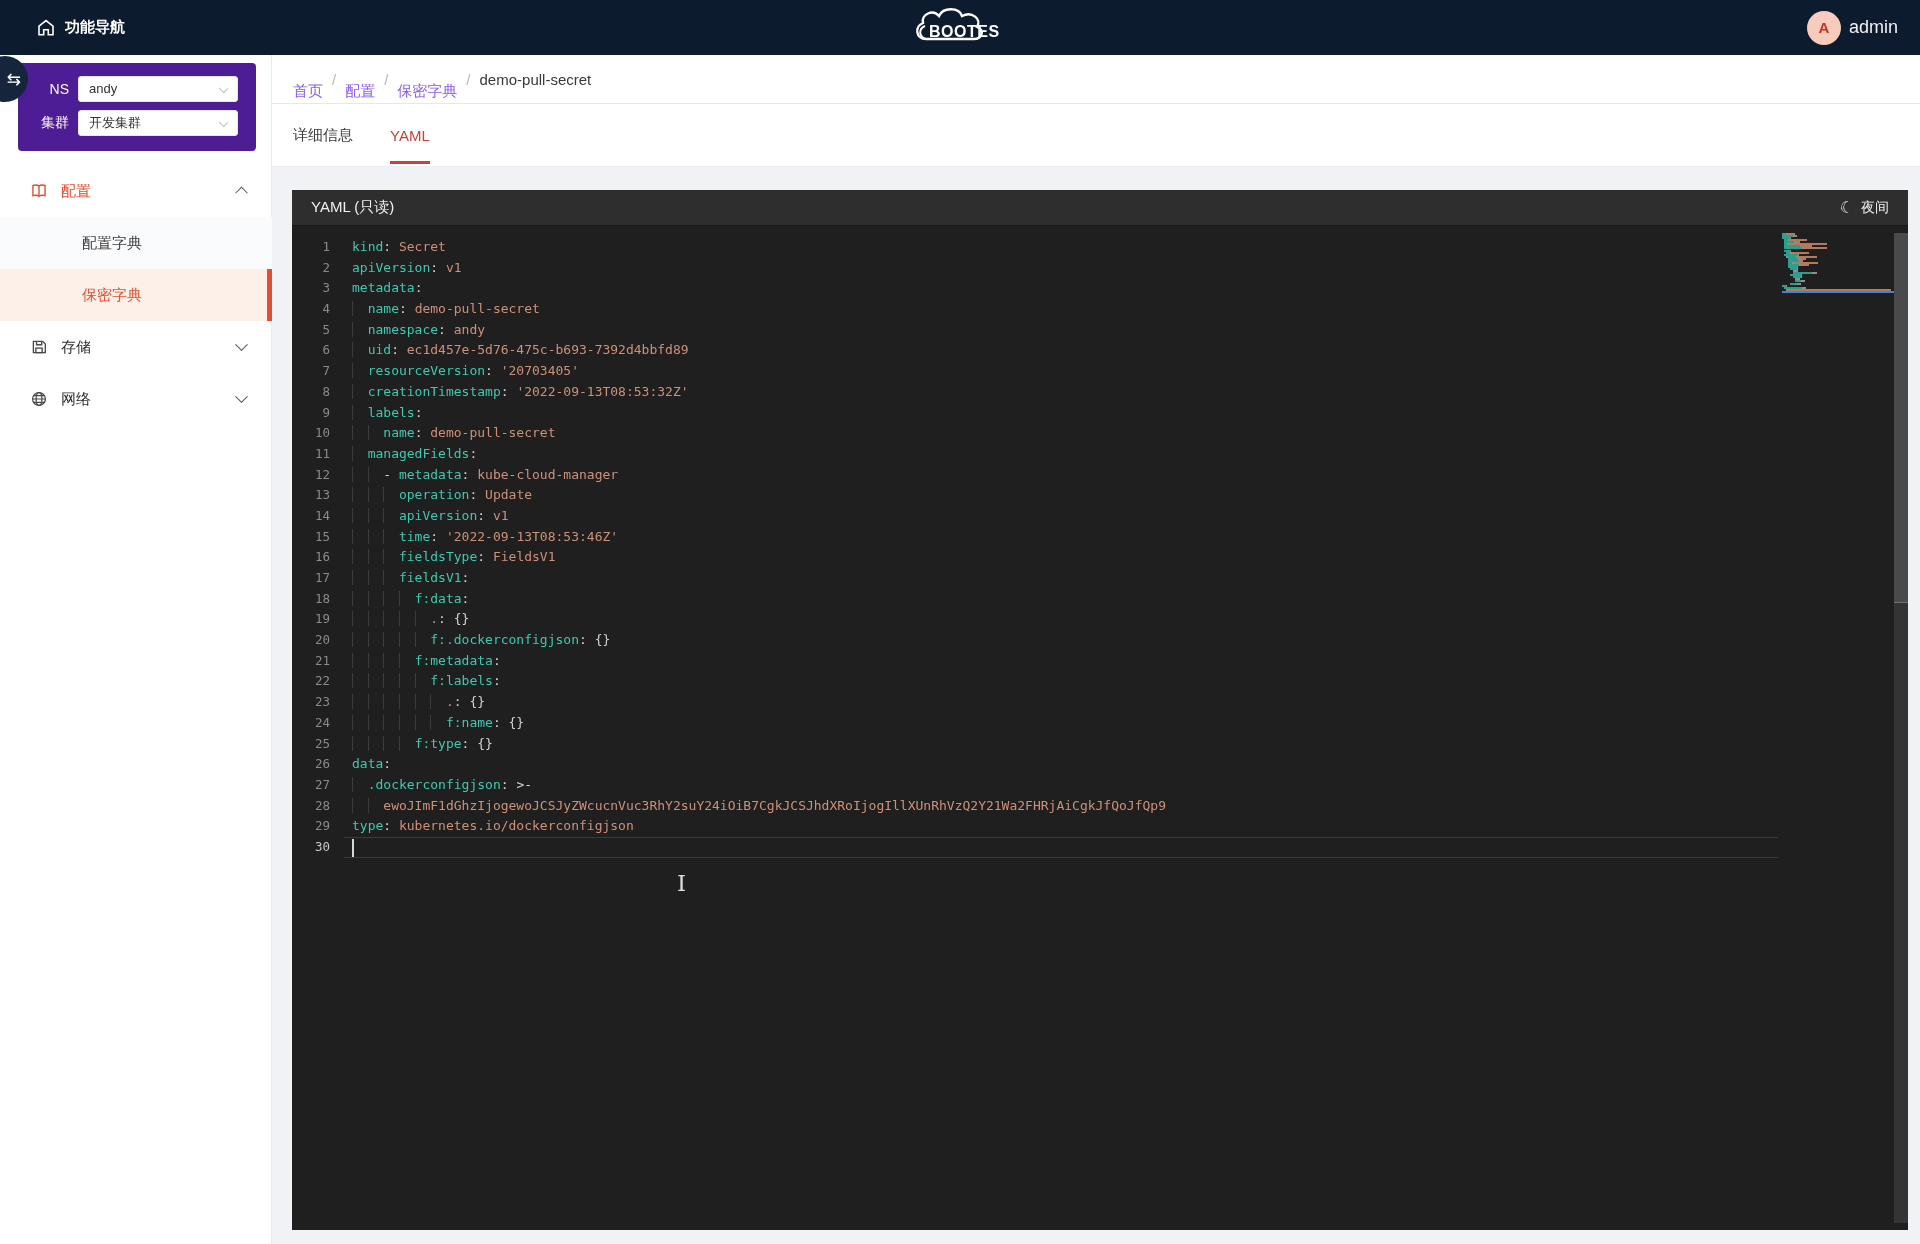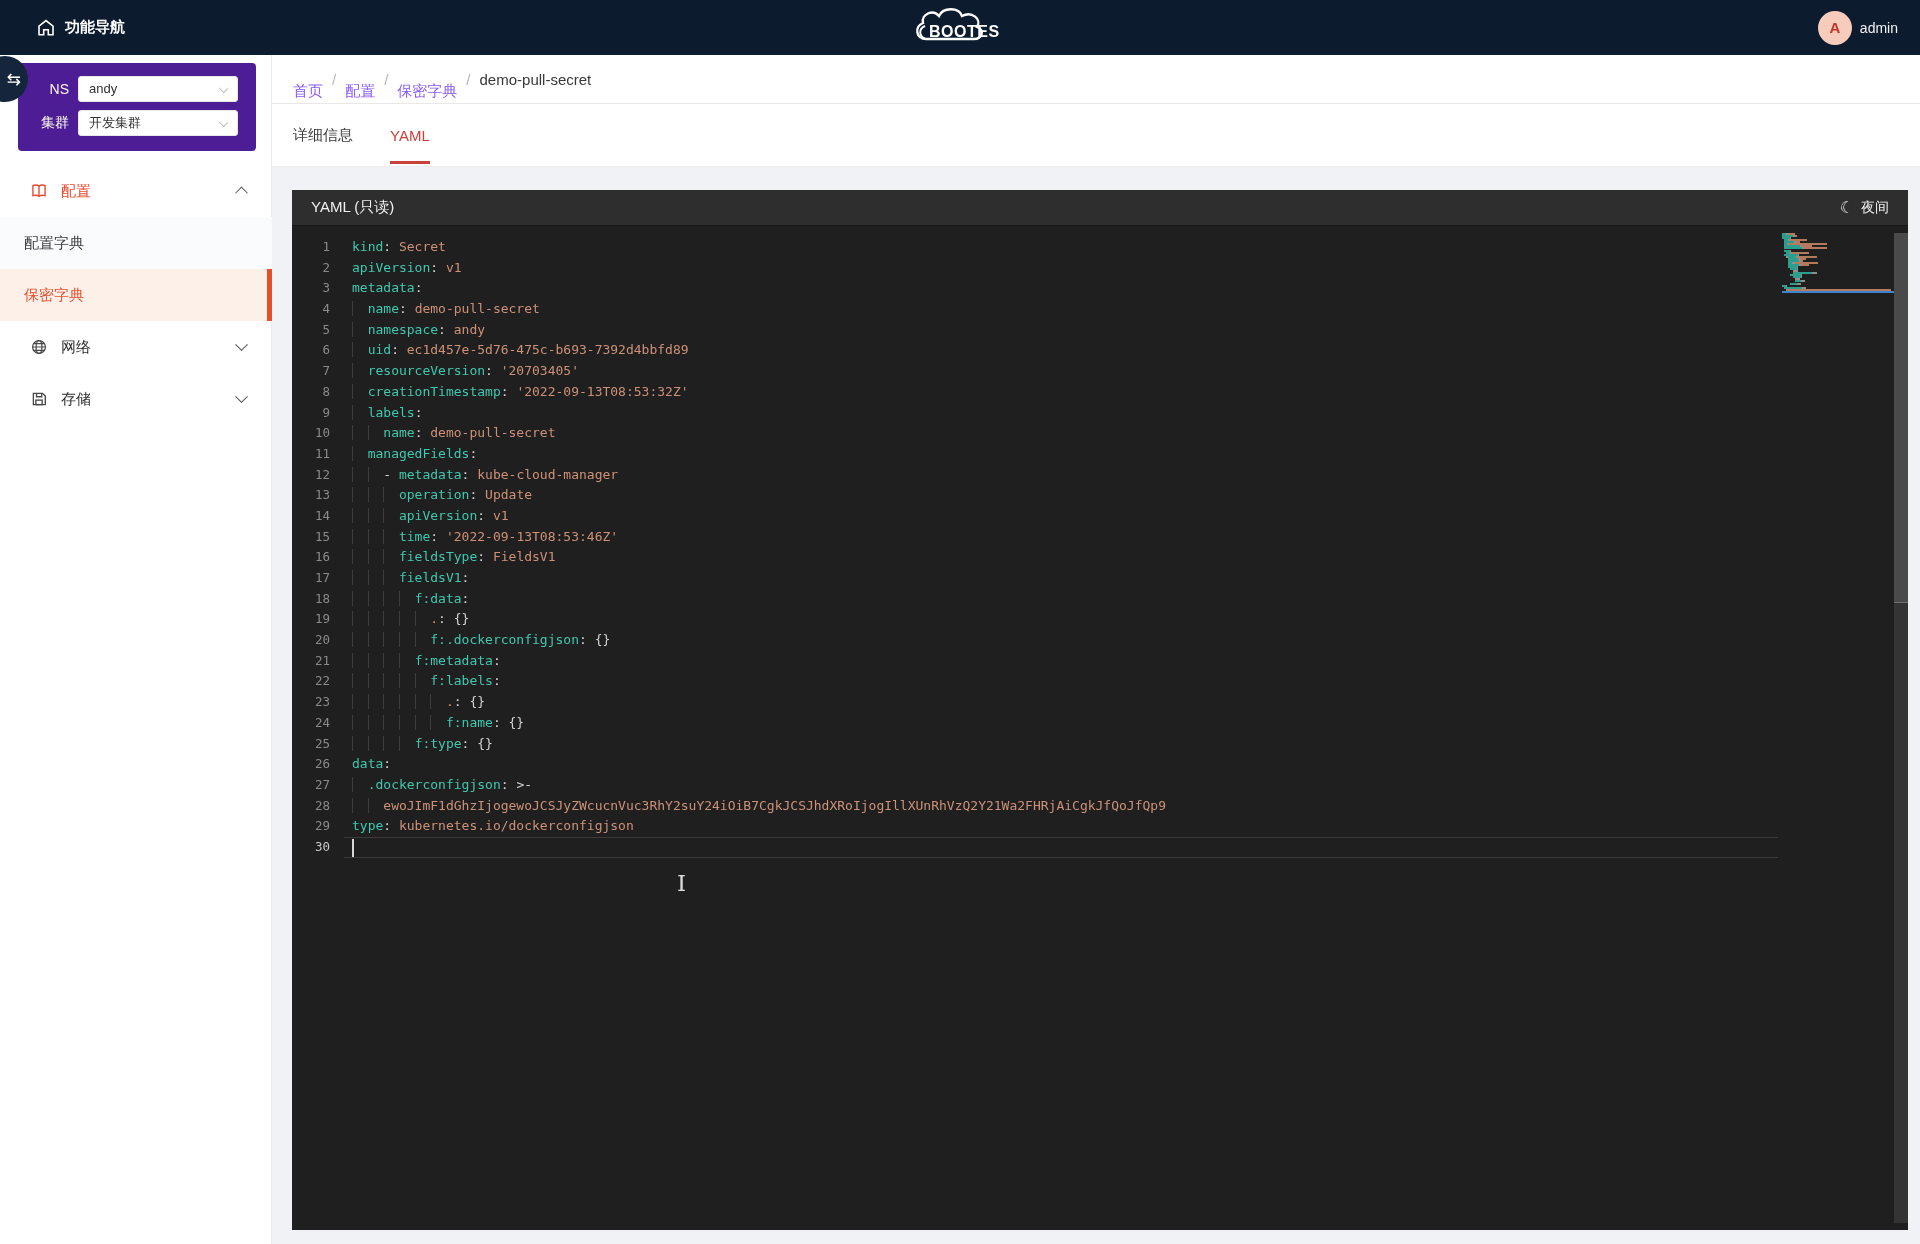--- a/index.html
+++ b/index.html
@@ -10,21 +10,21 @@
   .topbar { position:absolute; left:0; top:0; width:1920px; height:55px; background:#0d1b2e; z-index:30; }
   .nav-left { position:absolute; left:36px; top:0; height:55px; display:flex; align-items:center; gap:9px;
               color:#fff; font-size:15px; font-weight:bold; cursor:pointer; }
   .nav-left svg { display:block; }
   .brand { position:absolute; left:50%; top:4px; transform:translateX(-50%); width:96px; height:48px; color:#fff; }
   .brand svg { position:absolute; left:0; top:4px; }
   .brand .brand-text { position:absolute; left:17px; top:19px; font-size:16px; font-weight:bold; letter-spacing:.5px; }
   .user { position:absolute; right:22px; top:0; height:55px; display:flex; align-items:center; gap:8px; cursor:pointer; }
   .avatar { width:34px; height:34px; border-radius:50%; background:#f7ccbd; color:#c53428; font-weight:bold;
             font-size:15px; display:flex; align-items:center; justify-content:center; }
-  .user .uname { color:#f2f2f2; font-size:14px; }
+  .user .uname { color:#f2f2f2; font-size:18px; }
 
   
   .sidebar { position:absolute; left:0; top:55px; width:272px; bottom:0; background:#fff;
              border-right:1px solid #ebebeb; z-index:10; }
   .collapse-btn { position:absolute; left:-18px; top:1px; width:46px; height:46px; border-radius:50%;
                   background:#15263c; border:none; color:#fff; font-size:17px; z-index:20; cursor:pointer;
                   text-align:right; padding-right:7px; }
   .ns-panel { position:absolute; left:18px; top:8px; width:238px; height:88px; background:#4c1d95; border-radius:4px; }
   .ns-row { position:absolute; left:0; height:26px; display:flex; align-items:center; width:100%; }
   .ns-row .lbl { width:60px; text-align:right; padding-right:9px; color:#fff9ef; font-size:14px; }
@@ -36,21 +36,21 @@
   .menu { position:absolute; left:0; top:110px; width:272px; }
   .menu-item { height:52px; display:flex; align-items:center; padding:0 26px 0 30px; font-size:15px;
                color:#2f2f2f; cursor:pointer; }
   .menu-item .mi-icon { width:18px; height:18px; margin-right:13px; color:#4a4a4a; flex:none; }
   .menu-item.active { color:#e4492e; }
   .menu-item.active .mi-icon { color:#e4492e; }
   .chev { width:9px; height:9px; border-right:1.7px solid #565656; border-bottom:1.7px solid #565656;
           margin-left:auto; flex:none; }
   .chev.down { transform:rotate(45deg) translate(-2px,-2px); }
   .chev.up { transform:rotate(-135deg) translate(-1px,-1px); }
-  .sub-item { position:relative; height:52px; display:flex; align-items:center; padding-left:24px;
+  .sub-item { position:relative; height:52px; display:flex; align-items:center; padding-left:82px;
               font-size:15px; color:#3d3d3d; background:#fafbfc; cursor:pointer; }
   .sub-item.active { background:#fdf0e8; color:#e4502e; }
   .sub-item .active-bar { position:absolute; right:0; top:0; width:5px; height:52px; background:#e4502e; }
 
   
   .main { position:absolute; left:272px; top:55px; right:0; bottom:0; background:#f0f2f5; }
   .mainhead { position:absolute; left:0; top:0; right:0; height:112px; background:#fff; }
   .breadcrumb { position:absolute; left:21px; top:0; height:48px; display:flex; align-items:center;
                 font-size:15px; gap:9px; }
   .breadcrumb .bc-link { color:#8b5cf6; cursor:pointer;margin-top:24px; }
@@ -159,35 +159,35 @@
         <span class="chev up"></span>
       </div>
       <div class="sub-item">
         <span>配置字典</span>
       </div>
       <div class="sub-item active">
         <span>保密字典</span>
         <span class="active-bar"></span>
       </div>
       <div class="menu-item">
+        <span class="mi-icon"><svg width="18" height="18" viewBox="0 0 16 16" fill="none" stroke="currentColor" stroke-width="1.2">
+            <path d="M3 3 H11.2 L13.6 5.4 V13 H3 Z"></path>
+            <rect x="5.2" y="9" width="5.6" height="4"></rect>
+            <path d="M5.8 3 V6 H10.4 V3"></path>
+          </svg></span>
+        <span>存储</span>
+        <span class="chev down"></span>
+      </div>
+      <div class="menu-item">
         <span class="mi-icon"><svg width="18" height="18" viewBox="0 0 16 16" fill="none" stroke="currentColor" stroke-width="1.1">
             <circle cx="8" cy="8" r="5.7"></circle>
             <ellipse cx="8" cy="8" rx="2.6" ry="5.7"></ellipse>
             <path d="M2.3 8 H13.7 M3 5 H13 M3 11 H13"></path>
           </svg></span>
         <span>网络</span>
-        <span class="chev down"></span>
-      </div>
-      <div class="menu-item">
-        <span class="mi-icon"><svg width="18" height="18" viewBox="0 0 16 16" fill="none" stroke="currentColor" stroke-width="1.2">
-            <path d="M3 3 H11.2 L13.6 5.4 V13 H3 Z"></path>
-            <rect x="5.2" y="9" width="5.6" height="4"></rect>
-            <path d="M5.8 3 V6 H10.4 V3"></path>
-          </svg></span>
-        <span>存储</span>
         <span class="chev down"></span>
       </div>
     </nav>
 </div>
 
 <div class="main">
   <div class="mainhead">
     <div class="breadcrumb" id="breadcrumb">
         <span class="bc-link">首页</span>
         <span class="bc-sep">/</span>

